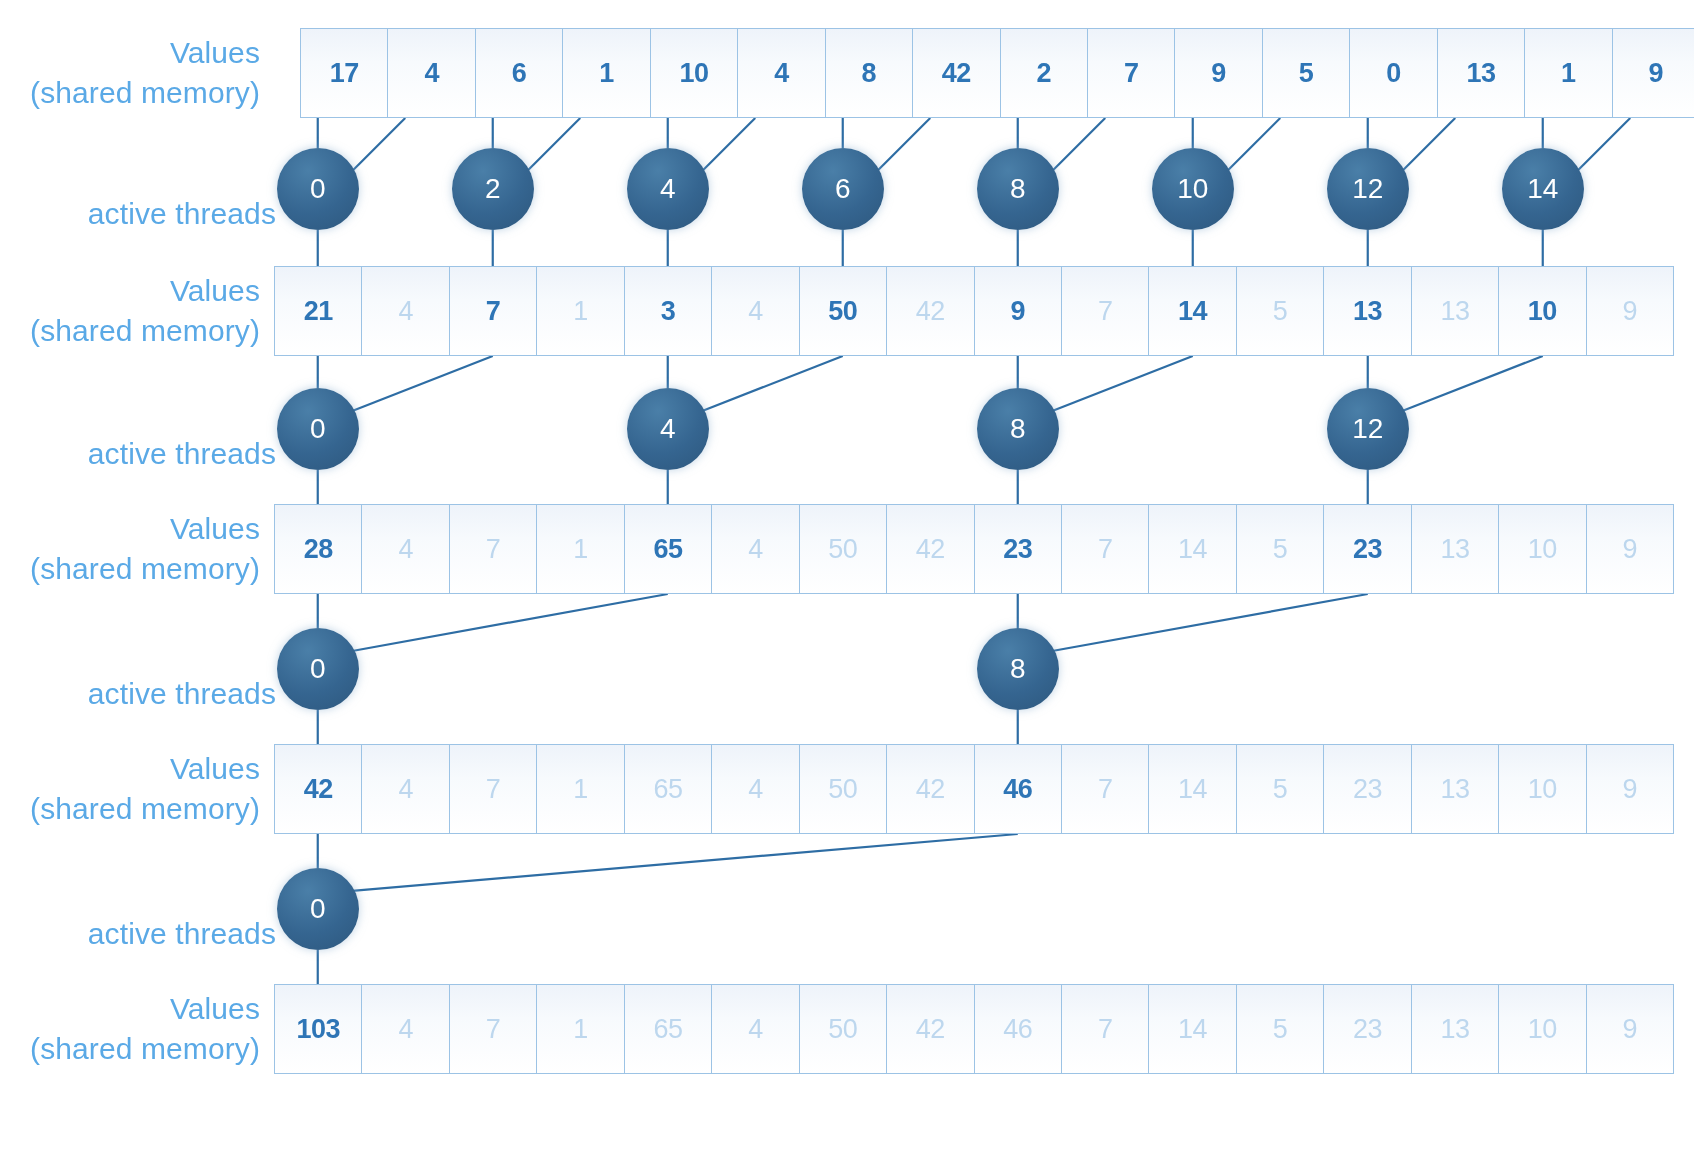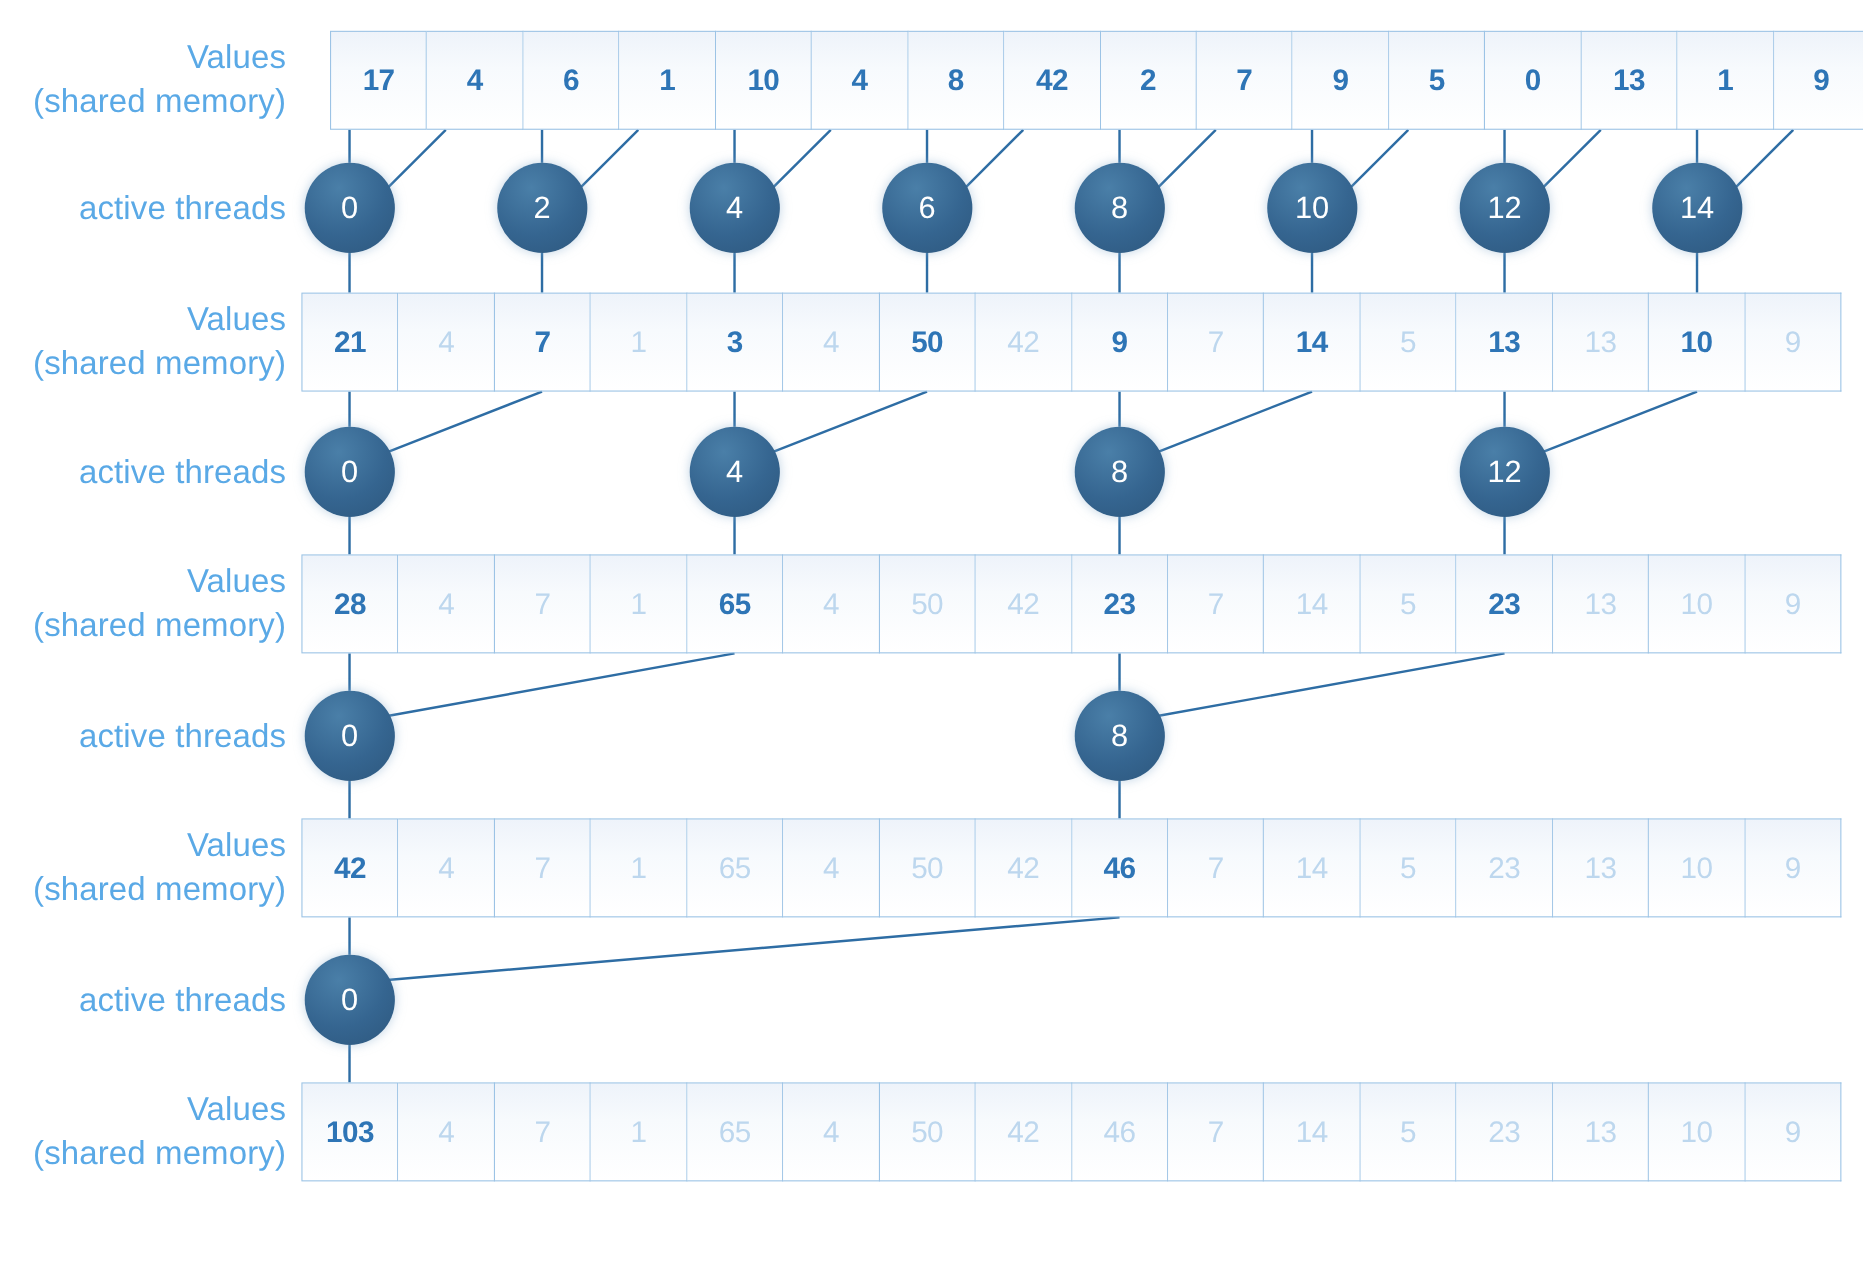--- a/index.html
+++ b/index.html
@@ -40,21 +40,22 @@
     letter-spacing: 0.1px;
     white-space: pre-line;
     z-index: 3;
   }
   .row-label.values {
     width: 250px;
     left: 10px;
   }
   .row-label.threads {
     width: 250px;
-    left: 10px;
+    left: 26px;
+    margin-top: 24px;
   }
 
   
   .strip {
     position: absolute;
     left: 274px;
     width: 1400px;
     height: 90px;
     display: flex;
     z-index: 2;

